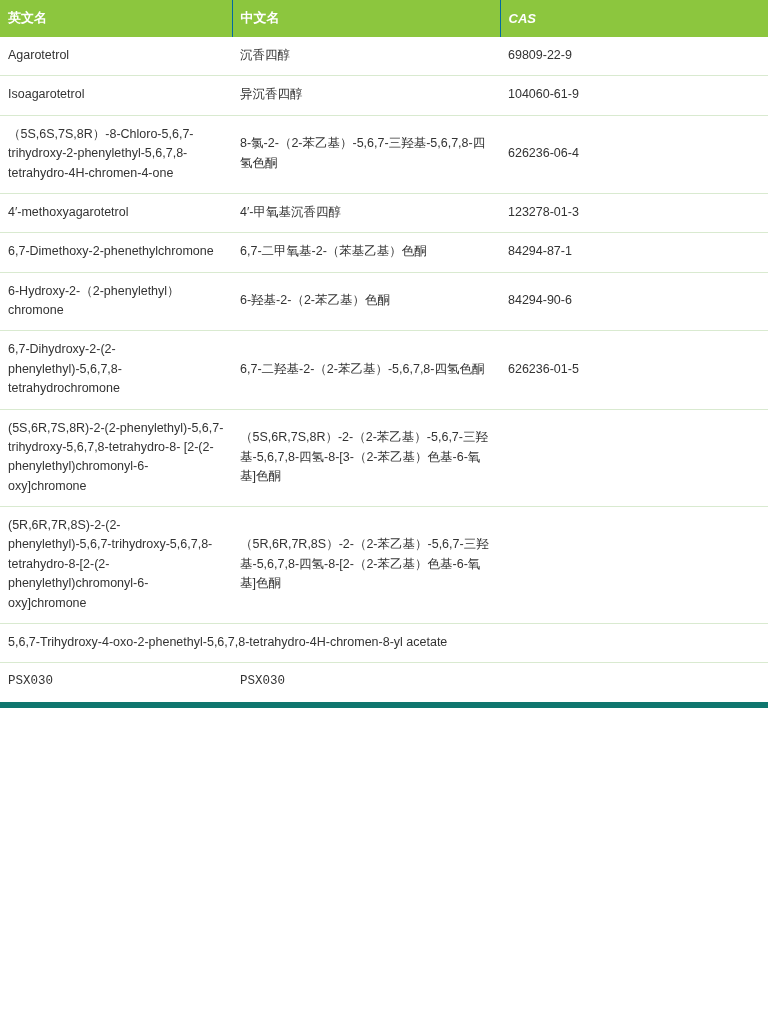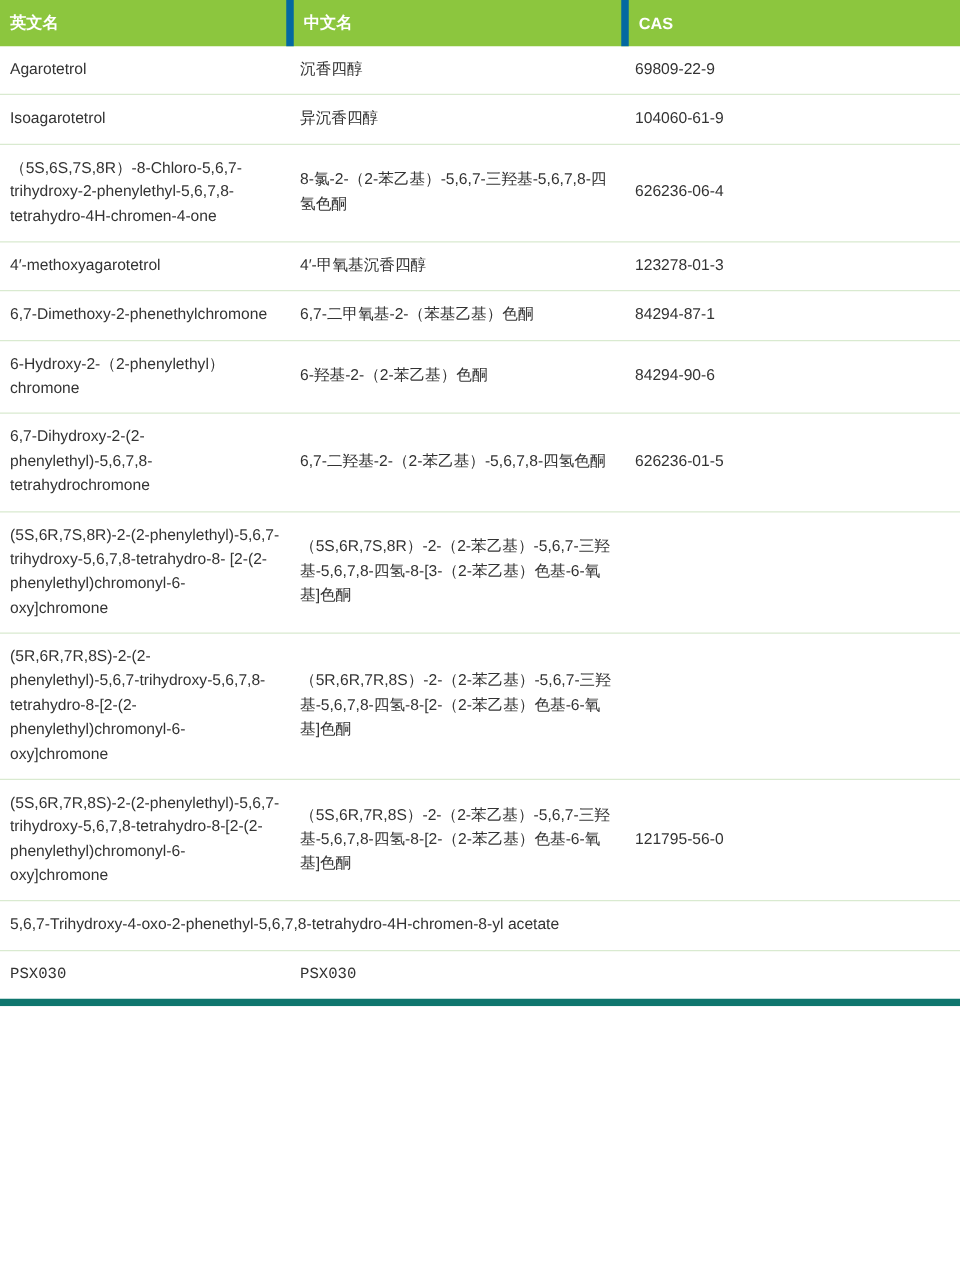--- a/index.html
+++ b/index.html
@@ -22,24 +22,24 @@
   table.data-table col.c2 { width: 268px; }
   table.data-table col.c3 { width: 268px; }
 
   thead th {
     background: #8CC63E;
     color: #ffffff;
     font-weight: bold;
     text-align: left;
     padding: 9px 8px 10px 8px;
     font-size: 13px;
-    border-right: 6px solid #0369a1;
+    border-right: 1px solid #0369a1;
     vertical-align: middle;
   }
-  thead th:last-child { border-right: none; }
+  thead th:last-child { border-right: none; font-style: italic; }
 
   tbody td {
     padding: 9px 8px 10px 8px;
     border-bottom: 1px solid #d9ead0;
     vertical-align: middle;
     line-height: 1.55;
     word-wrap: break-word;
     overflow-wrap: break-word;
     color: #333333;
   }
@@ -105,25 +105,20 @@
         <td class="mid">(5S,6R,7S,8R)-2-(2-phenylethyl)-5,6,7-trihydroxy-5,6,7,8-tetrahydro-8- [2-(2-phenylethyl)chromonyl-6-oxy]chromone</td>
         <td class="mid">（5S,6R,7S,8R）-2-（2-苯乙基）-5,6,7-三羟基-5,6,7,8-四氢-8-[3-（2-苯乙基）色基-6-氧基]色酮</td>
         <td class="mid"></td>
       </tr>
       <tr>
         <td class="mid">(5R,6R,7R,8S)-2-(2-phenylethyl)-5,6,7-trihydroxy-5,6,7,8-tetrahydro-8-[2-(2- phenylethyl)chromonyl-6-oxy]chromone</td>
         <td class="mid">（5R,6R,7R,8S）-2-（2-苯乙基）-5,6,7-三羟基-5,6,7,8-四氢-8-[2-（2-苯乙基）色基-6-氧基]色酮</td>
         <td class="mid"></td>
       </tr>
       <tr>
-        <td class="mid">(5S,6R,7R,8S)-2-(2-phenylethyl)-5,6,7-trihydroxy-5,6,7,8-tetrahydro-8-[2-(2-phenylethyl)chromonyl-6-oxy]chromone</td>
-        <td class="mid">（5S,6R,7R,8S）-2-（2-苯乙基）-5,6,7-三羟基-5,6,7,8-四氢-8-[2-（2-苯乙基）色基-6-氧基]色酮</td>
-        <td class="mid">121795-56-0</td>
-      </tr>
-      <tr>
         <td colspan="3" class="span-all">5,6,7-Trihydroxy-4-oxo-2-phenethyl-5,6,7,8-tetrahydro-4H-chromen-8-yl acetate</td>
       </tr>
       <tr>
         <td class="mid">PSX030</td>
         <td class="mid">PSX030</td>
         <td class="mid"></td>
       </tr>
     </tbody>
 </table>
 

